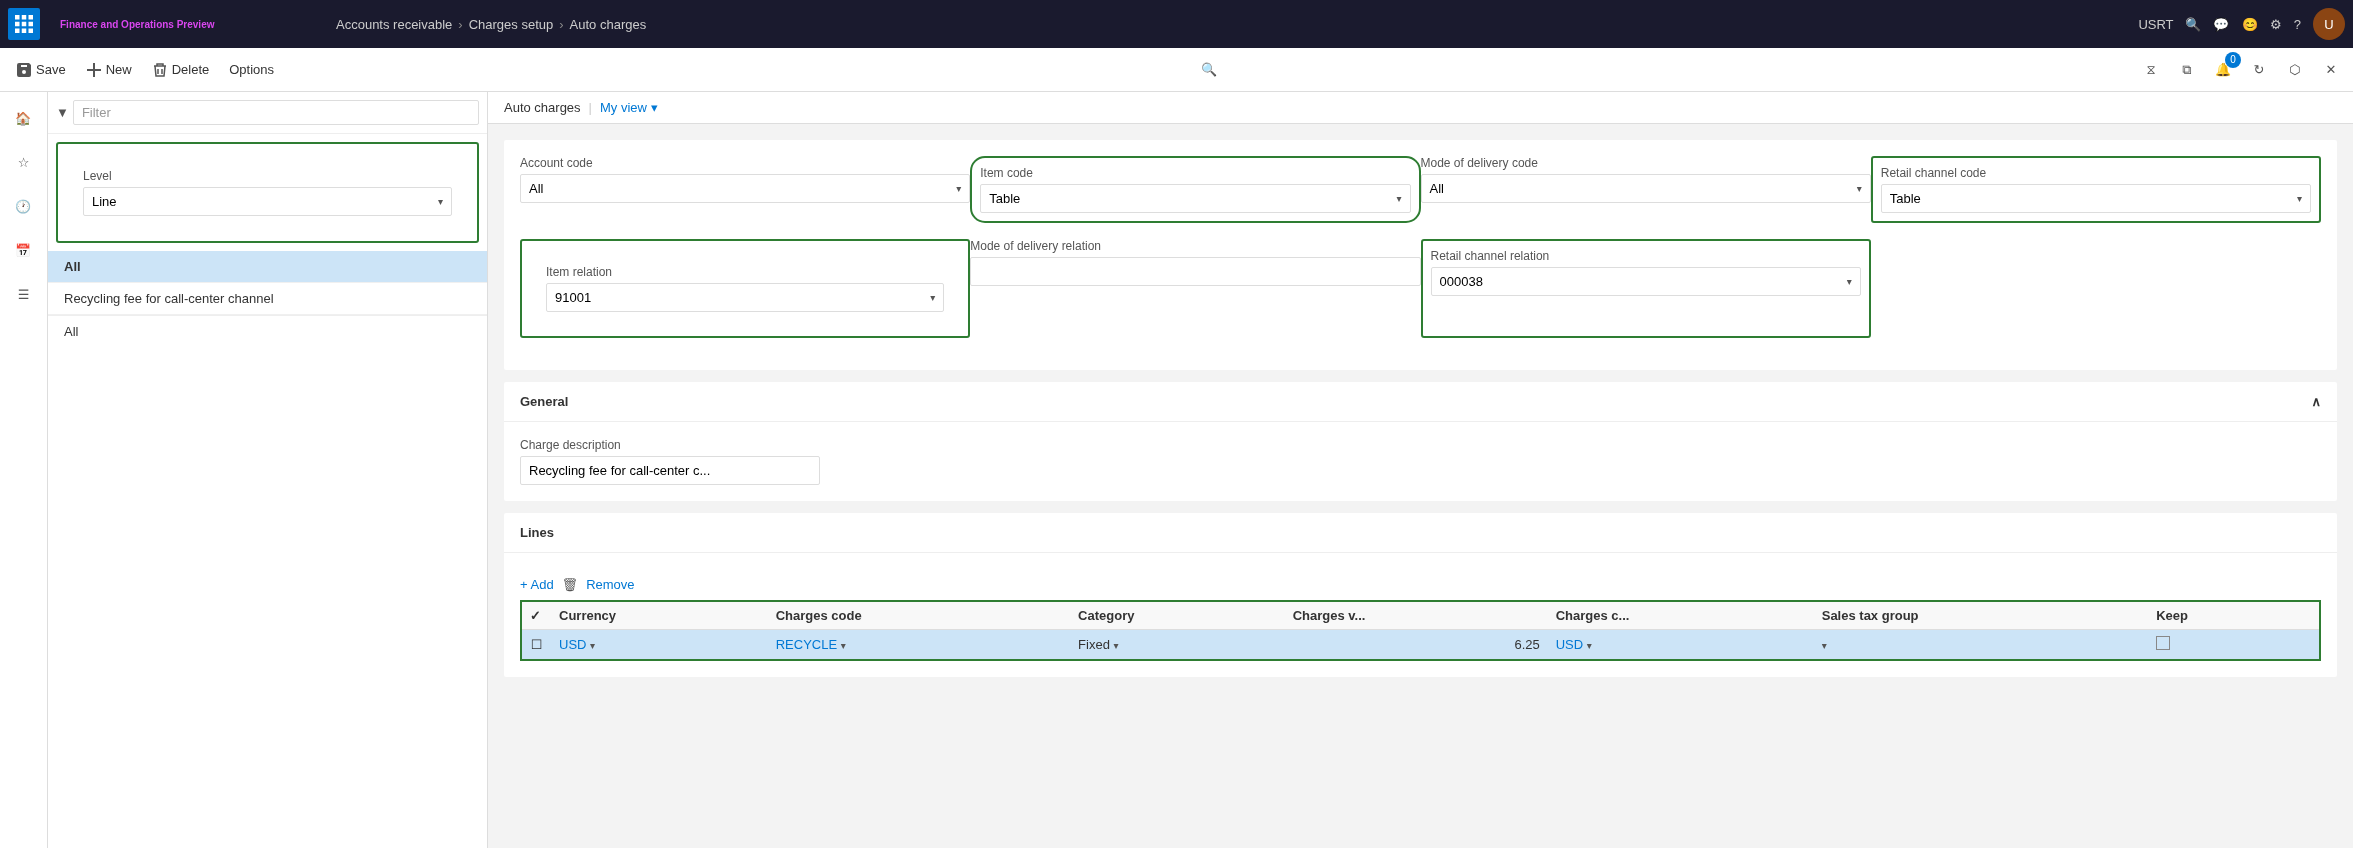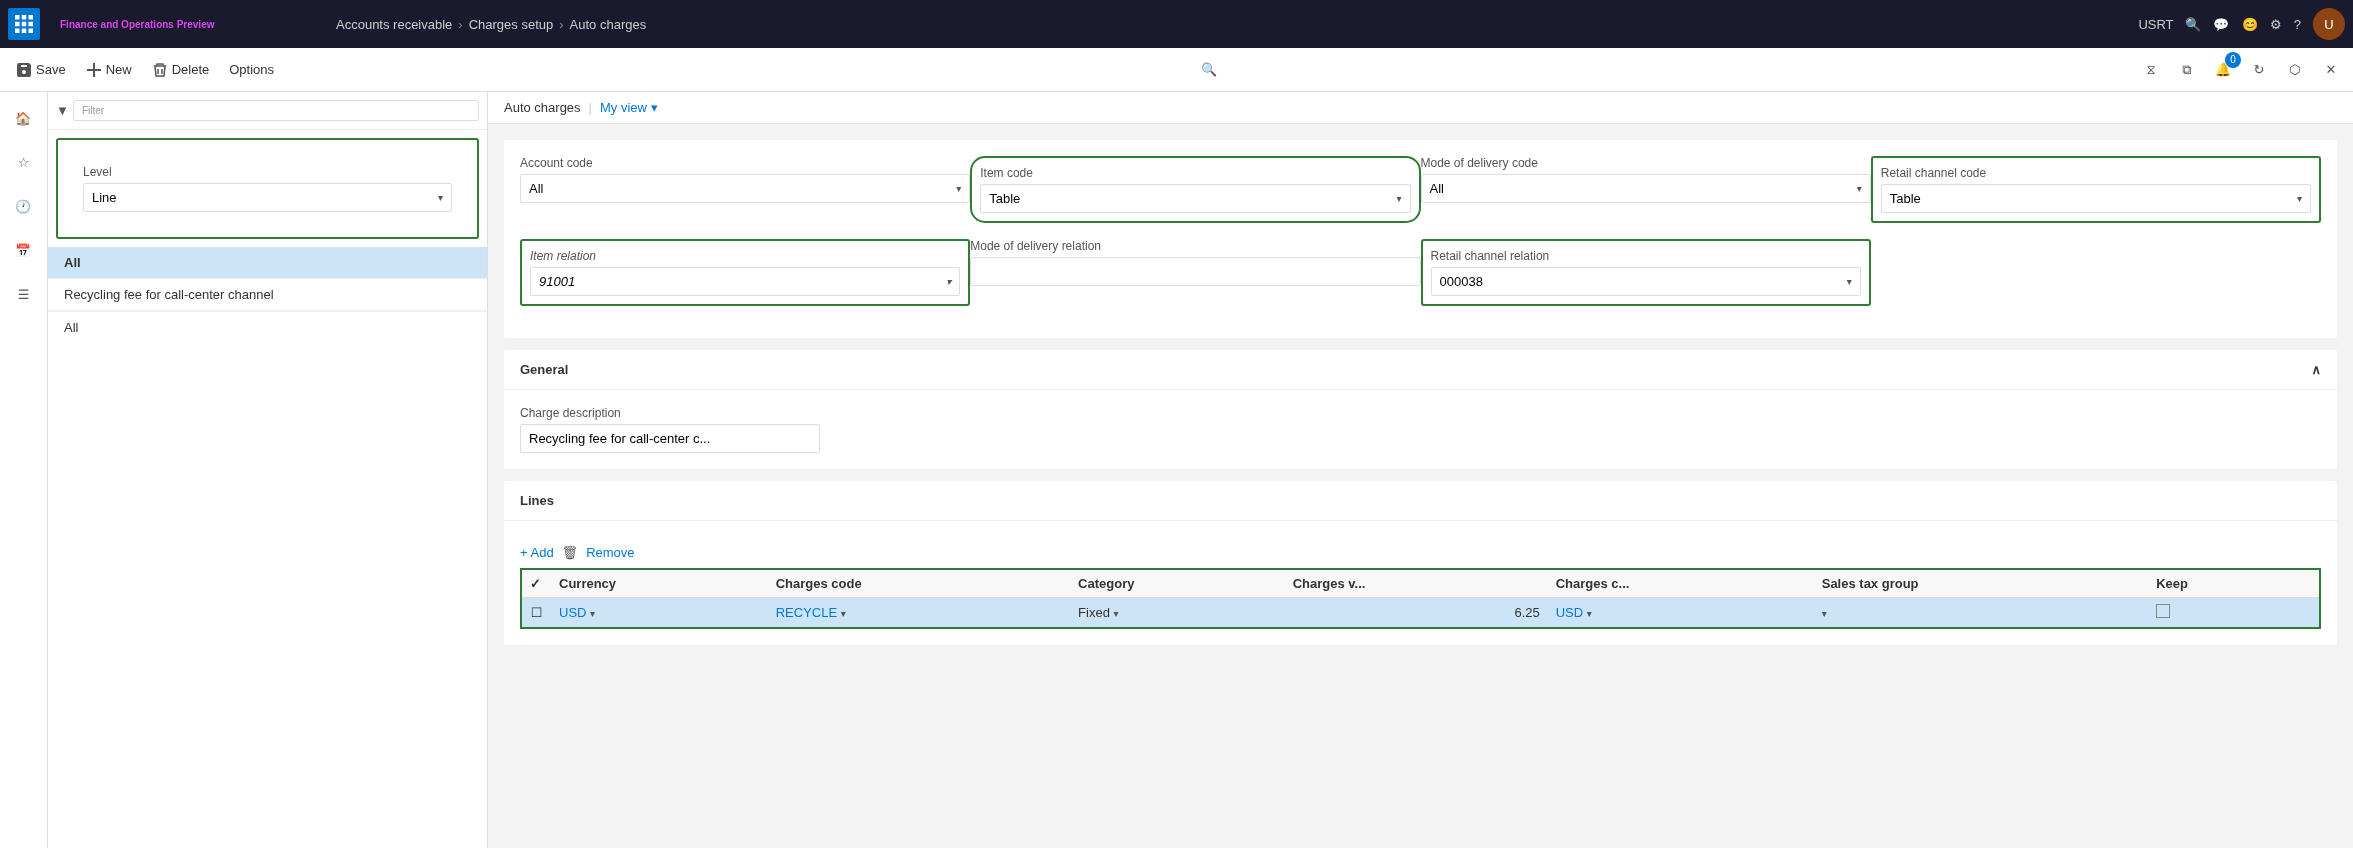--- a/index.html
+++ b/index.html
@@ -128,21 +128,21 @@
     }
     .filter-icon-btn {
       cursor: pointer;
       color: #555;
     }
     .filter-input {
       flex: 1;
       border: 1px solid #ddd;
       padding: 4px 8px;
       border-radius: 2px;
-      font-size: 10px;
+      font-size: 13px;
       color: #b91c1c;
     }
     .filter-input::placeholder { color: #999; }
     .filter-dropdown-area {
       border: 2px solid #2e7d32;
       border-radius: 2px;
       margin: 8px;
       padding: 25px;
       background: white;
     }
@@ -450,21 +450,21 @@
             <div class="form-select">
               <span>Table</span>
               <span class="chevron">▾</span>
             </div>
           </div>
         </div>
 
         <div class="form-grid">
 
 
-          <div class="form-field" style="border: 2px solid #2e7d32; border-radius: 3px; padding: 8px; font-style: italic;">
+          <div class="form-field" style="border: 2px solid #2e7d32; border-radius: 3px; padding: 24px;">
             <label>Item relation</label>
             <div class="form-select">
               <span>91001</span>
               <span class="chevron">▾</span>
             </div>
           </div>
 
           <div class="form-field">
             <label>Mode of delivery relation</label>
             <div class="form-select">

